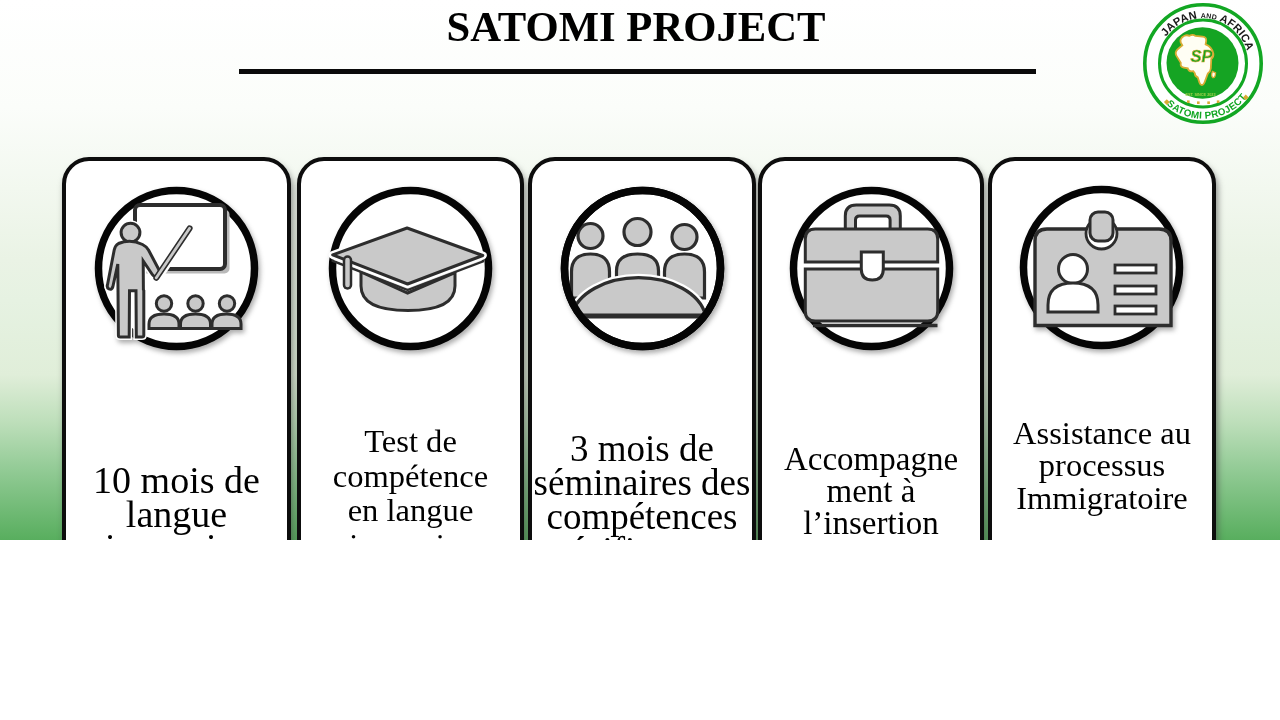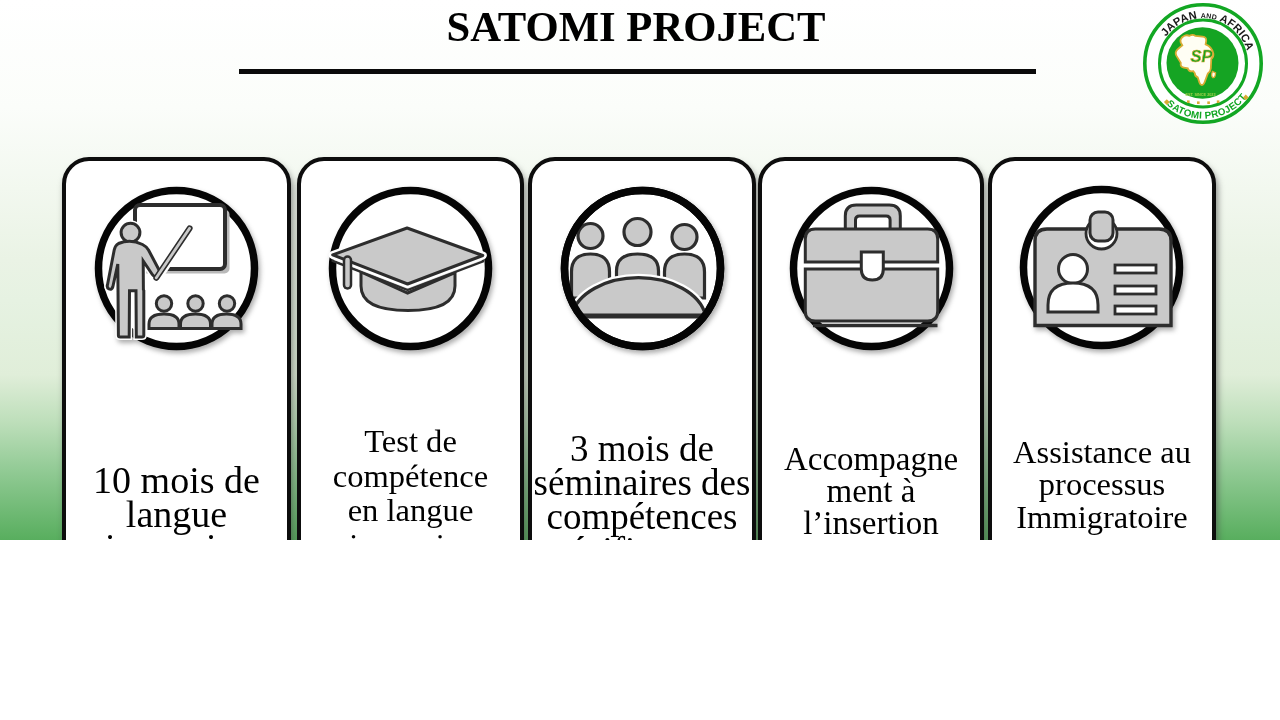--- a/index.html
+++ b/index.html
@@ -27,21 +27,21 @@
   <div class="card" id="c2" style="left:297px;width:219px;"></div>
   <div class="card" id="c3" style="left:528px;width:220px;"></div>
   <div class="card" id="c4" style="left:758px;width:218px;"></div>
   <div class="card" id="c5" style="left:988px;width:220px;"></div>
 
   <div class="ctext" style="left:62px;width:229px;top:446px;font-size:38px;line-height:33.65px;">10 mois de<br>langue<br>japonaise</div>
   <div class="ctext" style="left:297px;width:227px;top:406.3px;font-size:32.6px;line-height:34.4px;">Test de<br>compétence<br>en langue<br>japonaise</div>
   <div class="ctext" style="left:302px;width:227px;top:552.3px;font-size:32.6px;line-height:34.4px;">JLPT N4</div>
   <div class="ctext" style="left:528px;width:228px;top:413.8px;font-size:37px;line-height:33.9px;">3 mois de<br>séminaires des<br>compétences<br>spécifiques au<br>Japon</div>
   <div class="ctext" style="left:758px;width:226px;top:426px;font-size:33px;line-height:31.8px;">Accompagne<br>ment à<br>l’insertion<br>professionelle</div>
-  <div class="ctext" style="left:988px;width:228px;top:418px;font-size:32.5px;line-height:32.45px;">Assistance au<br>processus<br>Immigratoire</div>
+  <div class="ctext" style="left:988px;width:228px;top:399px;font-size:32.5px;line-height:32.45px;">Assistance au<br>processus<br>Immigratoire</div>
 
   <svg class="icon cic" style="left:94px;top:186px;" width="165" height="165" viewBox="0 0 165 165">
     <circle cx="82.5" cy="82.5" r="78" fill="#fff" stroke="#050505" stroke-width="7.5"></circle>
     <g>
 
       <rect x="45.5" y="23.5" width="90" height="64" rx="5" fill="#b9b9b9"></rect>
       <rect x="41" y="19" width="90" height="64" rx="5" fill="#fff" stroke="#2d2d2d" stroke-width="4"></rect>
 
       <g fill="#c9c9c9" stroke="#2d2d2d" stroke-width="3">
         <path d="M55 142.5 v-4.5 q0 -10 15 -10 q15 0 15 10 v4.5 z"></path>

